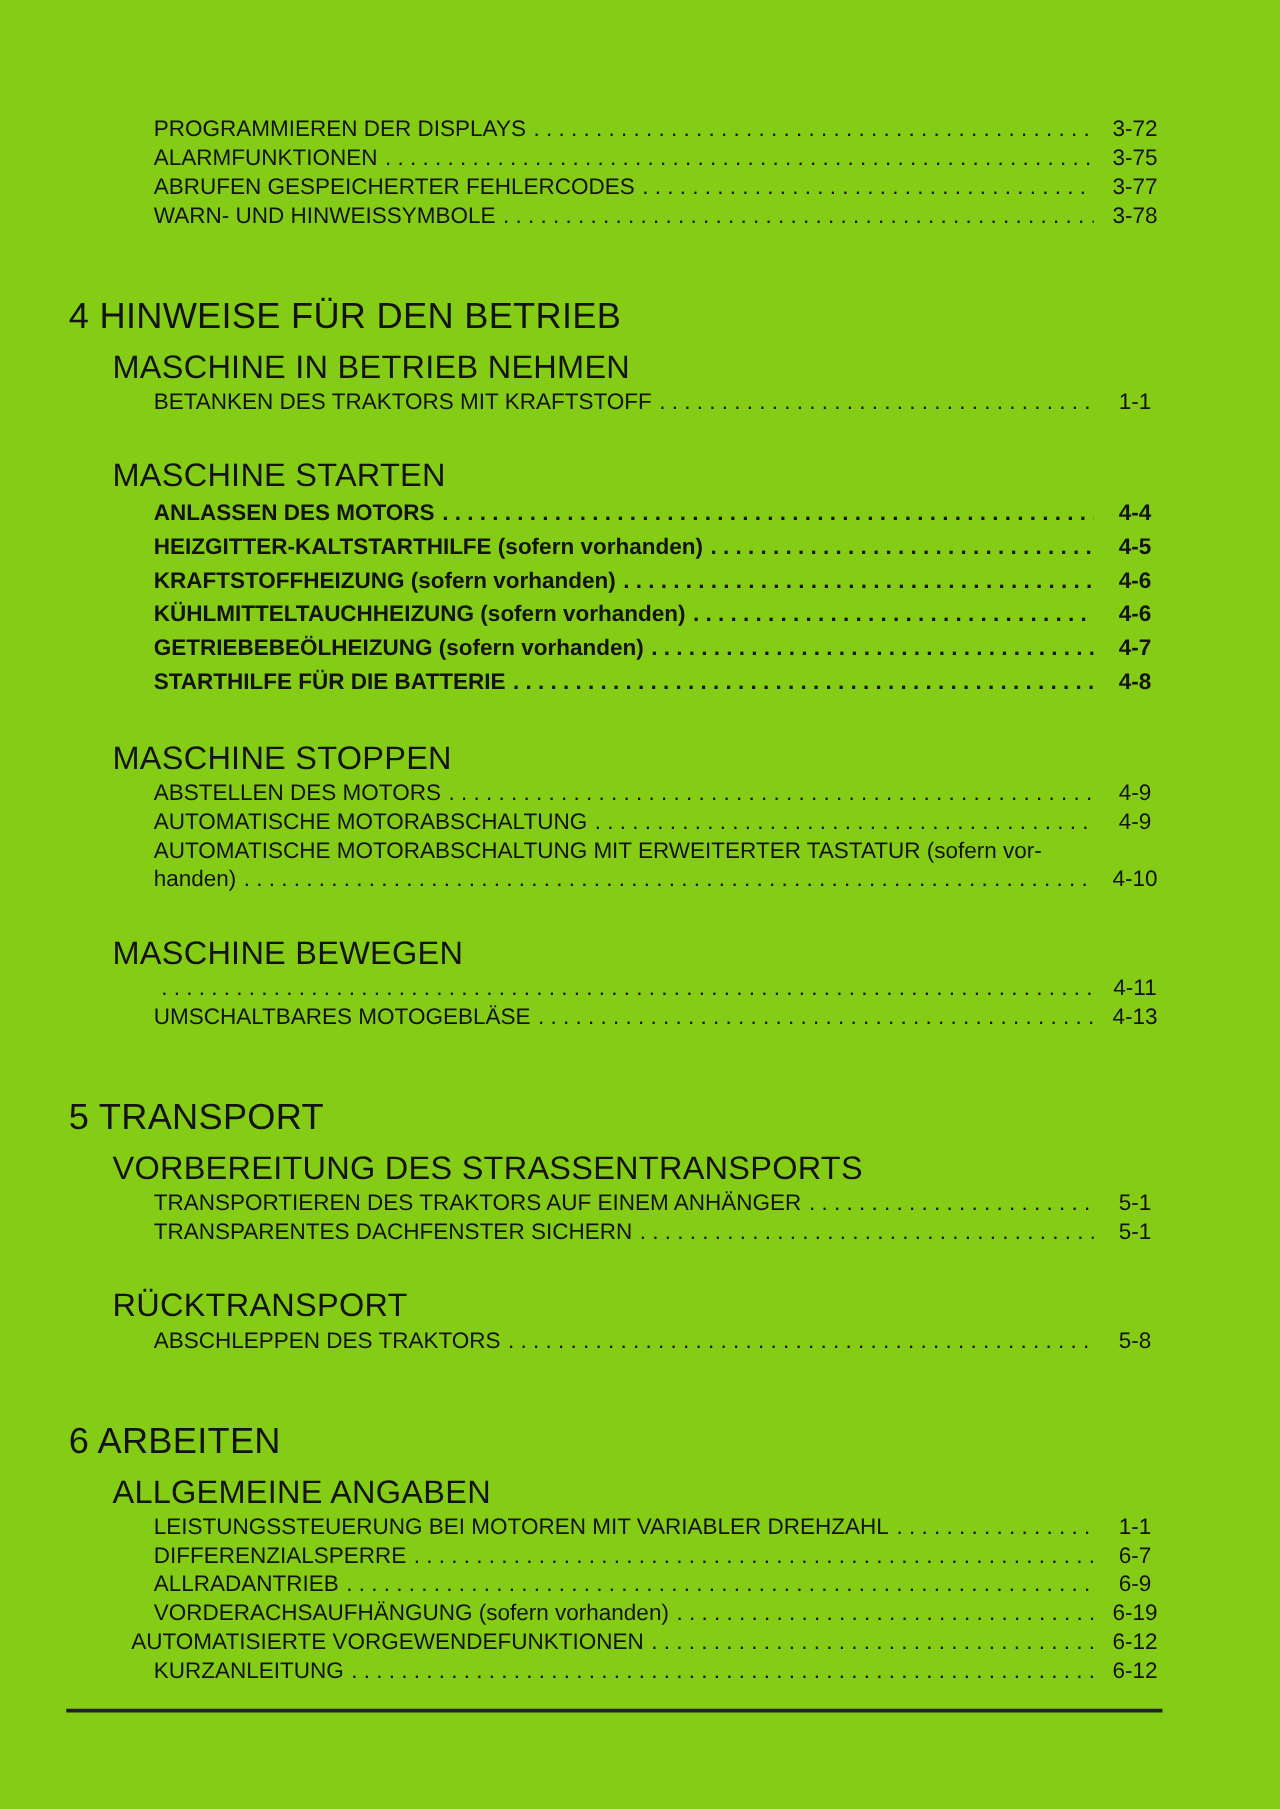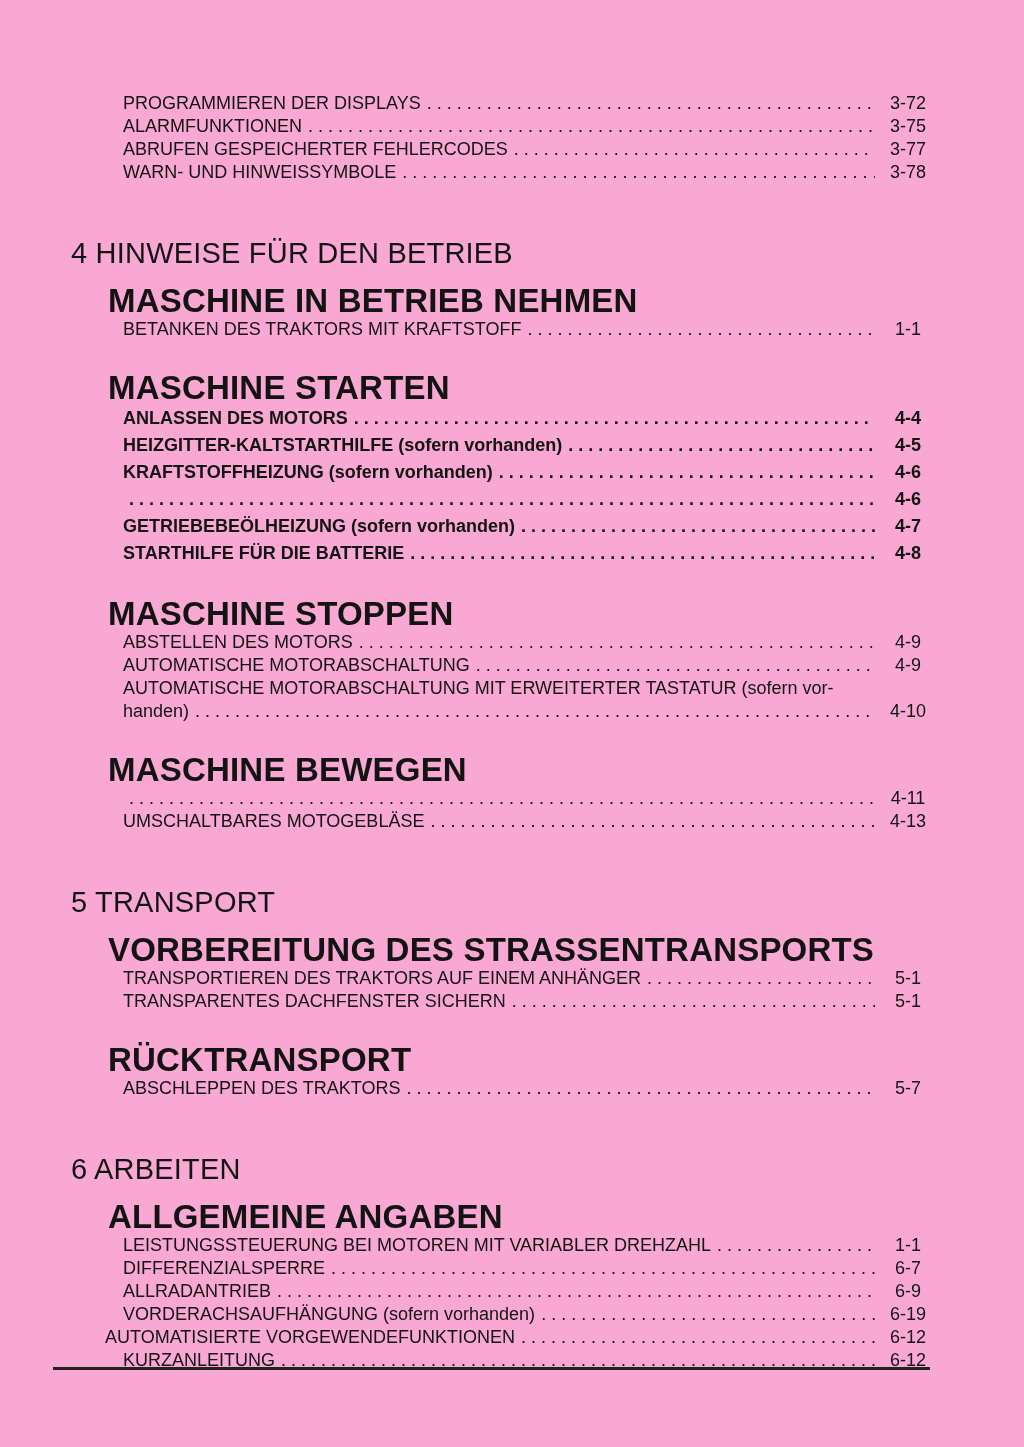--- a/index.html
+++ b/index.html
@@ -1,20 +1,20 @@
 <!DOCTYPE html>
 <html><head>
 <meta charset="utf-8">
 <style>
   html, body { margin: 0; padding: 0; background: #ffffff; }
   .page {
     position: relative;
     width: 1024px;
     height: 1447px;
-    background: #f9a8d4;
+    background: #84cc16;
     overflow: hidden;
     font-family: "Liberation Sans", sans-serif;
     color: #131313;
     -webkit-font-smoothing: antialiased;
   }
   .content {
     position: absolute;
     left: 55px;
     top: 90px;
     width: 875px;
@@ -44,30 +44,30 @@
   .pagenum {
     min-width: 44px;
     text-align: center;
     white-space: nowrap;
   }
   .chapter { margin-top: 52px; }
   .chapter-title {
     font-size: 29px;
     line-height: 34px;
     font-weight: 400;
-    margin: 16px;
+    margin: 0;
     letter-spacing: 0.2px;
   }
   .section { margin-top: 32px; }
   .section.first { margin-top: 8px; }
   .section-title {
-    font-size: 33px;
+    font-size: 26px;
     line-height: 30px;
-    font-weight: 700;
-    margin: 0 0 0 53px;
+    font-weight: 400;
+    margin: 0 0 0 35px;
     letter-spacing: 0.2px;
   }
   .entries { margin-top: 2px; }
   .bottom-rule {
     position: absolute;
     left: 53px;
     top: 1367px;
     width: 877px;
     height: 3px;
     background: #222222;
@@ -125,20 +125,21 @@
                 <span class="label">HEIZGITTER-KALTSTARTHILFE (sofern vorhanden)</span>
                 <span class="dots"></span>
                 <span class="pagenum">4-5</span>
               </div>
               <div class="entry">
                 <span class="label">KRAFTSTOFFHEIZUNG (sofern vorhanden)</span>
                 <span class="dots"></span>
                 <span class="pagenum">4-6</span>
               </div>
               <div class="entry">
+                <span class="label">KÜHLMITTELTAUCHHEIZUNG (sofern vorhanden)</span>
                 <span class="dots"></span>
                 <span class="pagenum">4-6</span>
               </div>
               <div class="entry">
                 <span class="label">GETRIEBEBEÖLHEIZUNG (sofern vorhanden)</span>
                 <span class="dots"></span>
                 <span class="pagenum">4-7</span>
               </div>
               <div class="entry">
                 <span class="label">STARTHILFE FÜR DIE BATTERIE</span>
@@ -201,21 +202,21 @@
                 <span class="pagenum">5-1</span>
               </div>
             </div>
           </div>
           <div class="section">
             <h2 class="section-title">RÜCKTRANSPORT</h2>
             <div class="entries">
               <div class="entry">
                 <span class="label">ABSCHLEPPEN DES TRAKTORS</span>
                 <span class="dots"></span>
-                <span class="pagenum">5-7</span>
+                <span class="pagenum">5-8</span>
               </div>
             </div>
           </div>
         </div>
         <div class="chapter">
           <h1 class="chapter-title">6 ARBEITEN</h1>
           <div class="section first">
             <h2 class="section-title">ALLGEMEINE ANGABEN</h2>
             <div class="entries">
               <div class="entry">

